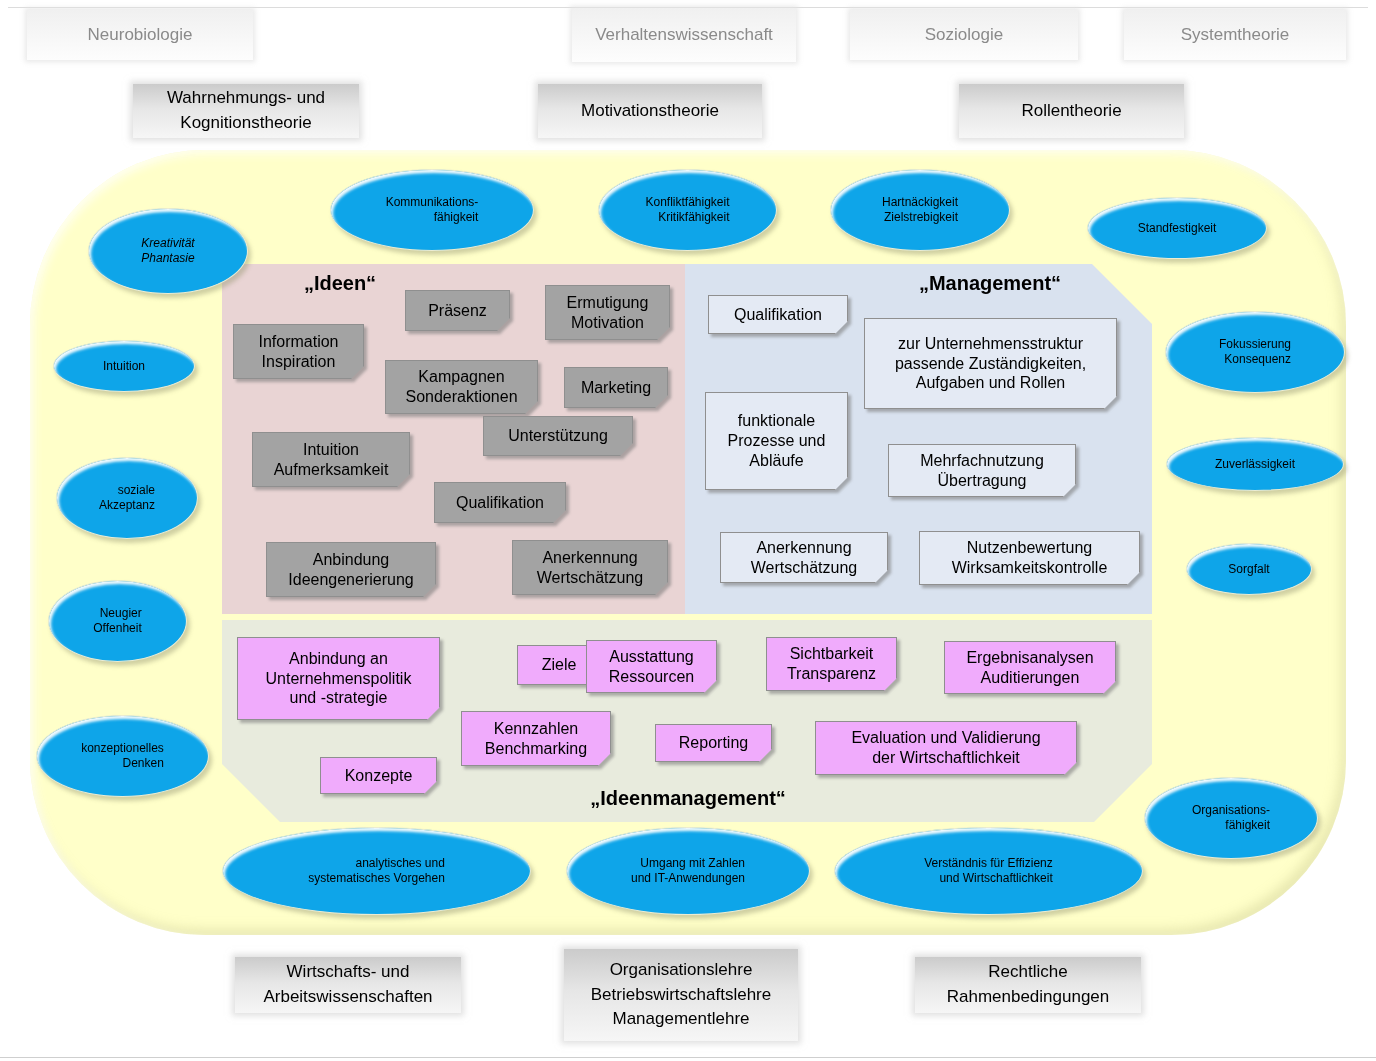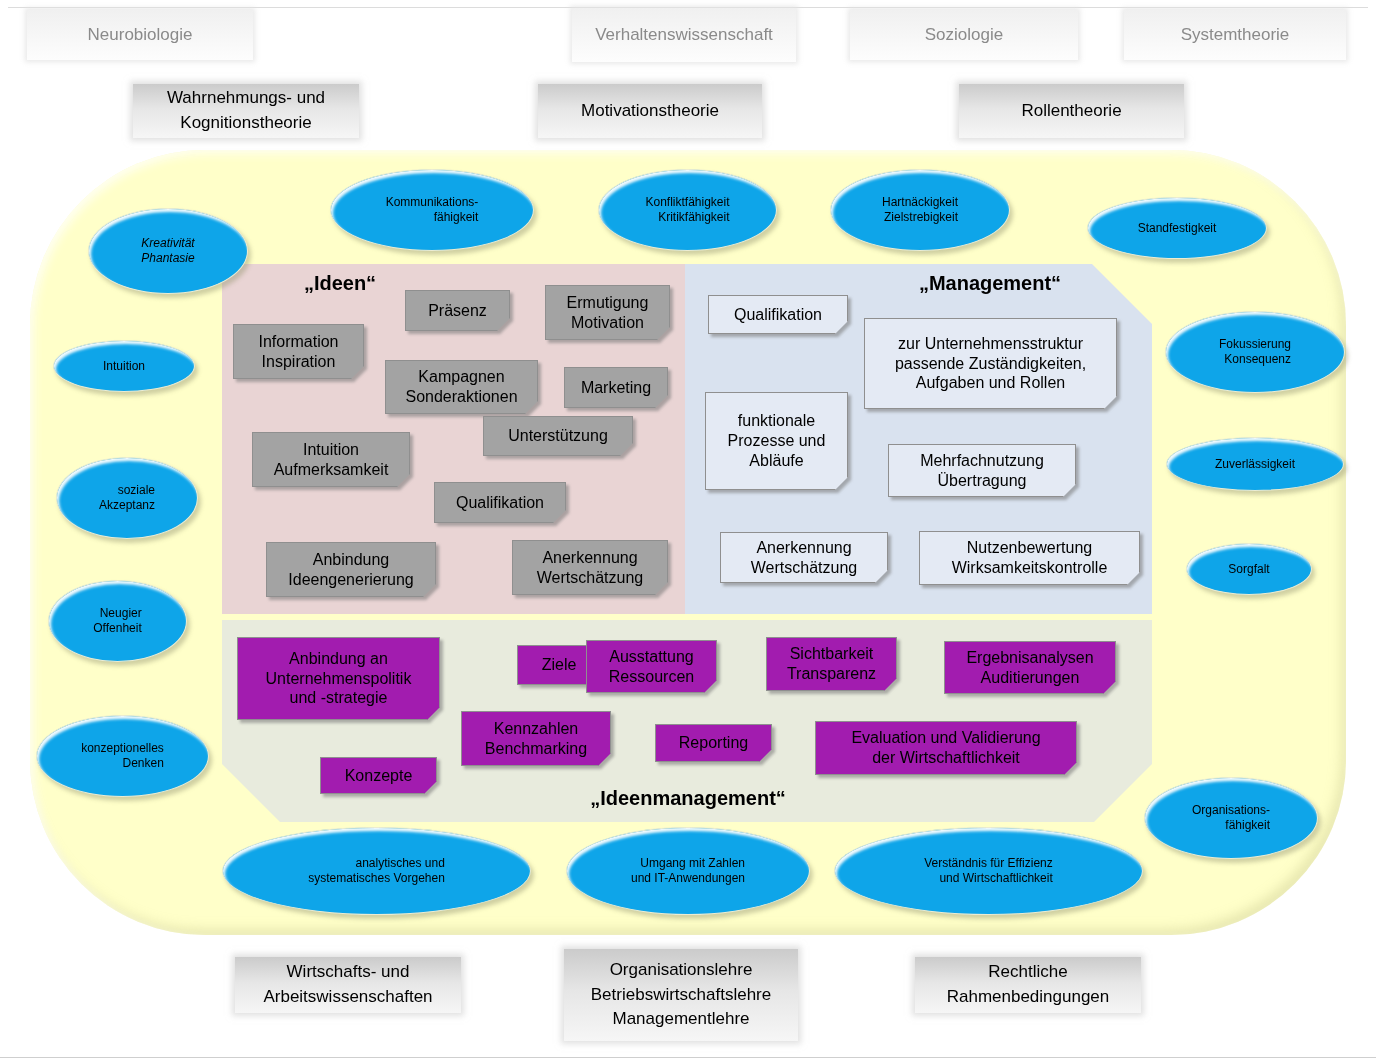--- a/index.html
+++ b/index.html
@@ -31,21 +31,21 @@
 
   .rtitle{position:absolute;font-size:20px;font-weight:bold;text-align:center;}
 
   
   .node{position:absolute;filter:drop-shadow(3px 3px 1.5px rgba(118,118,118,.55));}
   .node-in{width:100%;height:100%;display:flex;align-items:center;justify-content:center;text-align:center;
            white-space:pre-line;font-size:16px;line-height:1.24;border:1px solid #8f8f8f;box-sizing:border-box;
            padding:2px 5px;clip-path:polygon(0 0, 100% 0, 100% calc(100% - 13px), calc(100% - 13px) 100%, 0 100%);}
   .pink  .node-in{background:#a3a3a3;}
   .blue  .node-in{background:#e4eaf4;}
-  .green .node-in{background:#a21caf;}
+  .green .node-in{background:#f0abfc;}
 
   
   .skill{position:absolute;display:flex;align-items:center;justify-content:center;text-align:right;
          white-space:pre-line;font-size:12px;line-height:1.25;background:#0ea5e9;border-radius:50%;
          border:1px solid #ececd2;
          box-shadow:3px 4px 4px rgba(150,150,115,.45), inset 2px 3px 3px rgba(255,255,255,.95);}
 </style>
 </head>
 <body>
 

